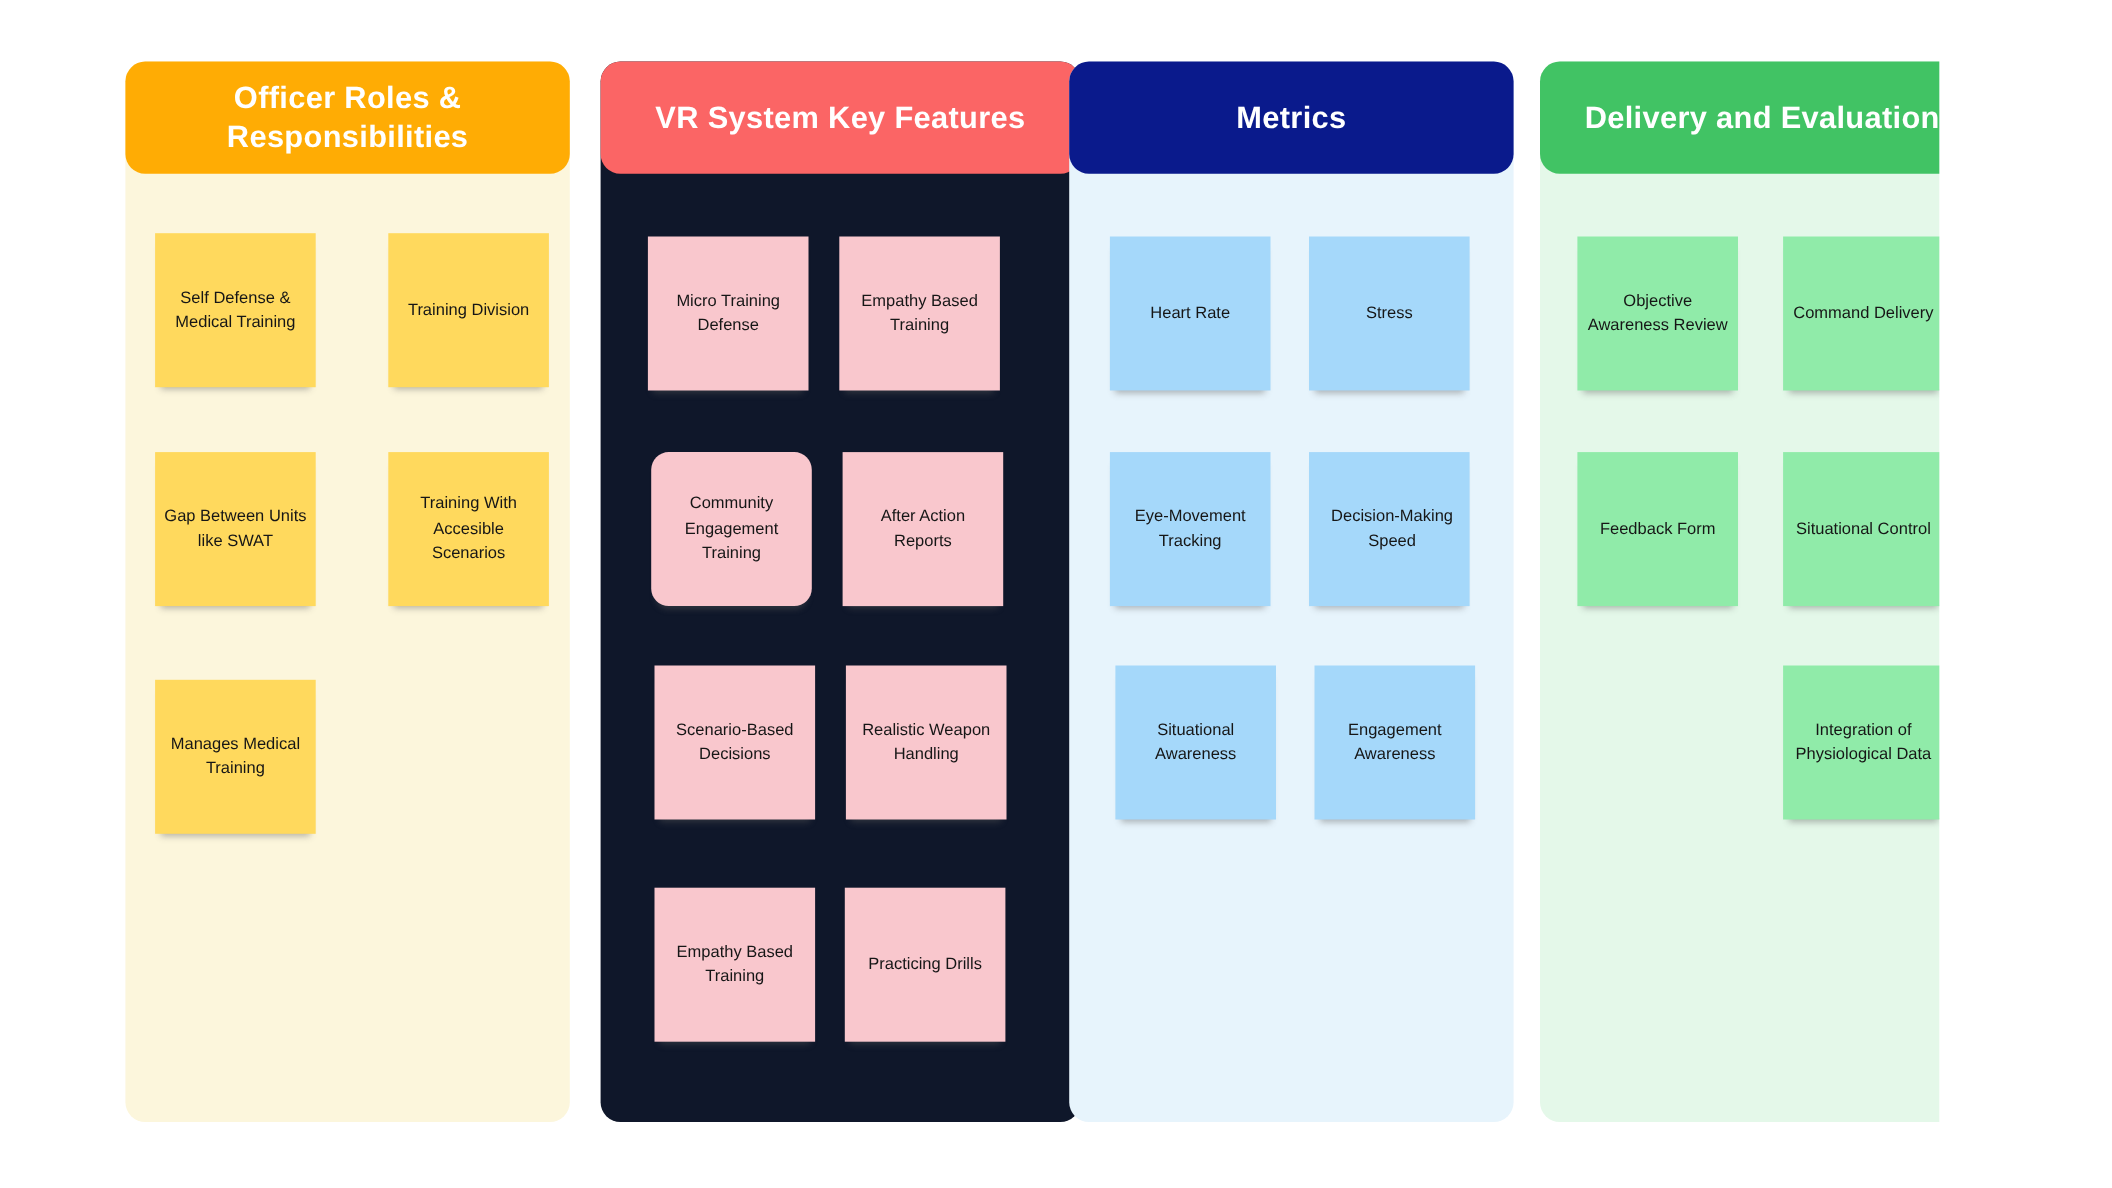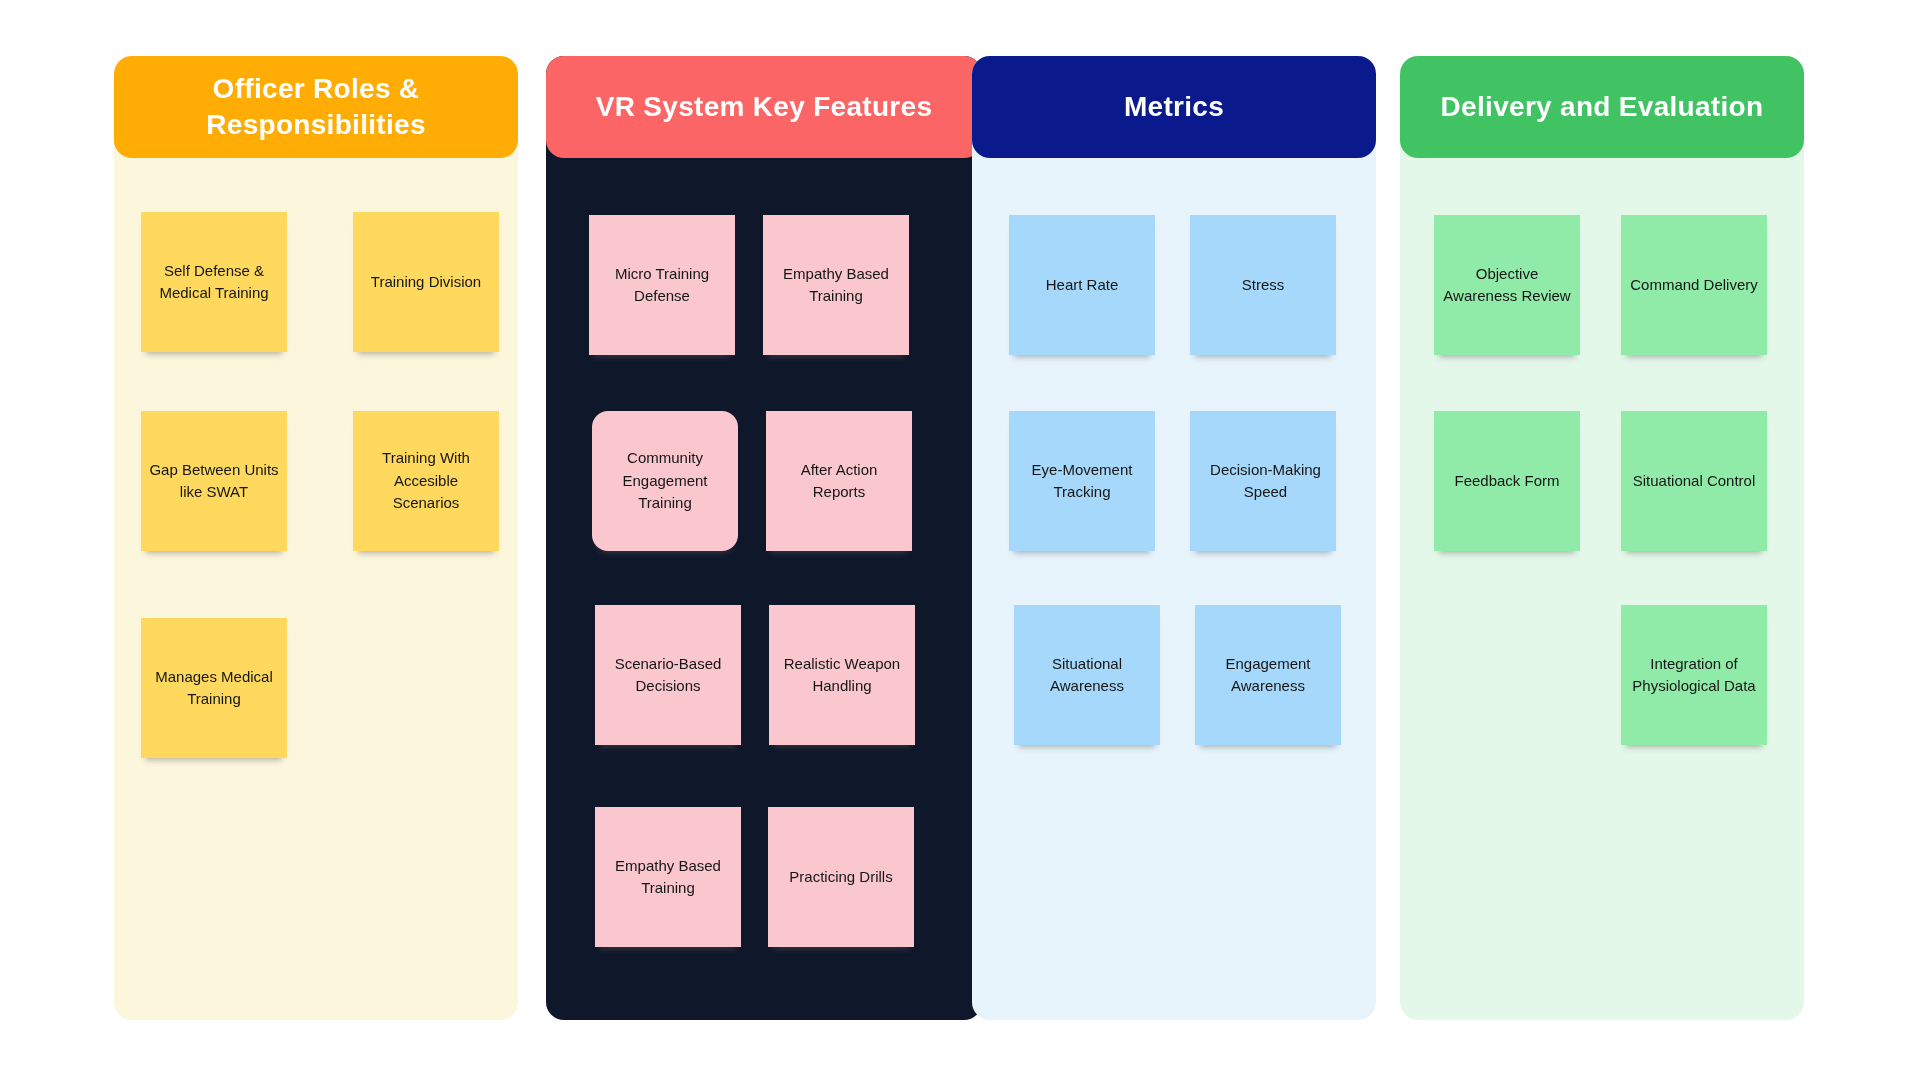--- a/index.html
+++ b/index.html
@@ -1,18 +1,18 @@
 <!DOCTYPE html>
 <html><head>
 <meta charset="utf-8">
 <style>
   html,body{margin:0;padding:0;background:#ffffff;}
   .board{
     position:relative;
-    width:1920px;height:1080px;
+    width:1763px;height:1080px;
     background:#ffffff;
     font-family:"Liberation Sans", sans-serif;
     overflow:hidden;
   }
   .col{
     position:absolute;
     top:56px;height:964px;width:404px;
     border-radius:18px;
   }
   .col0{left:114px;background:#FCF6DC;}

